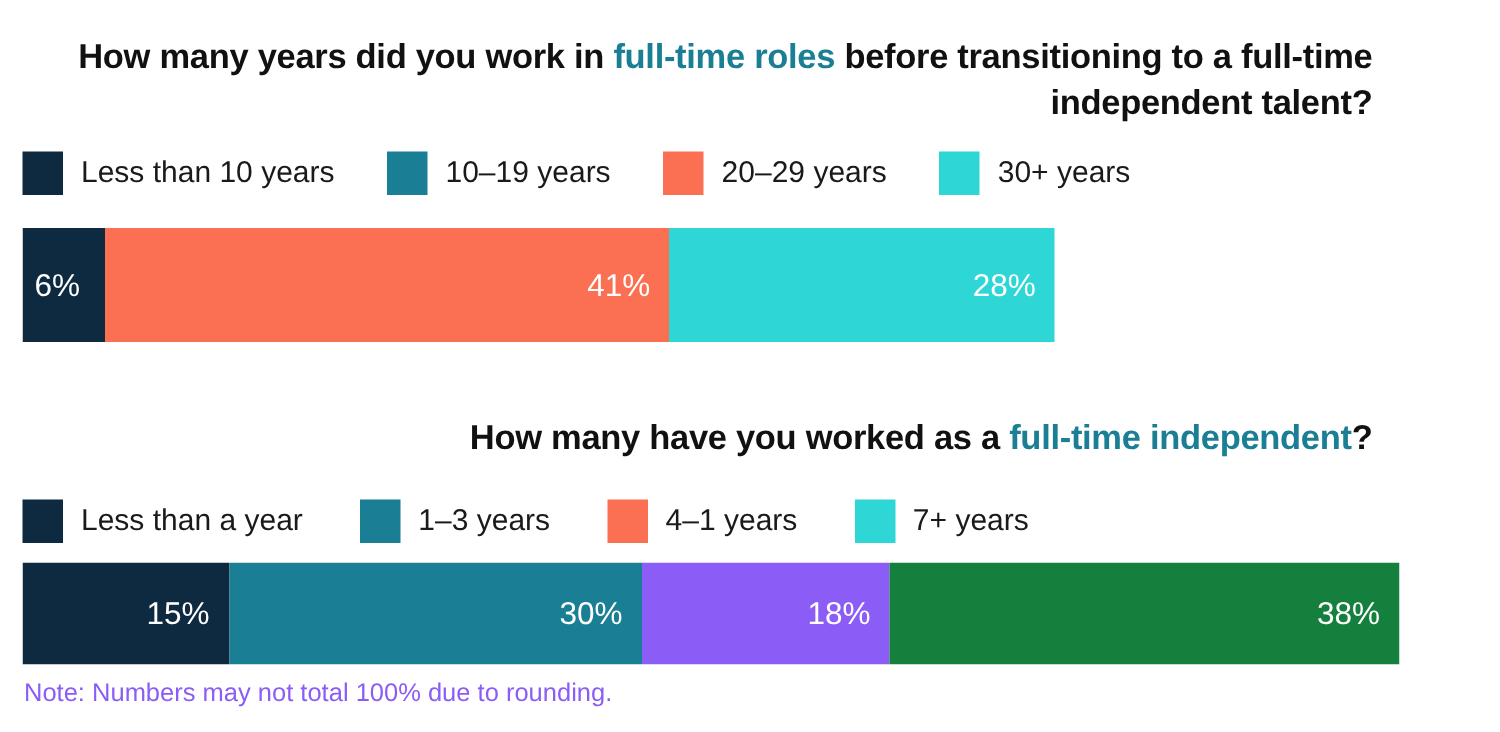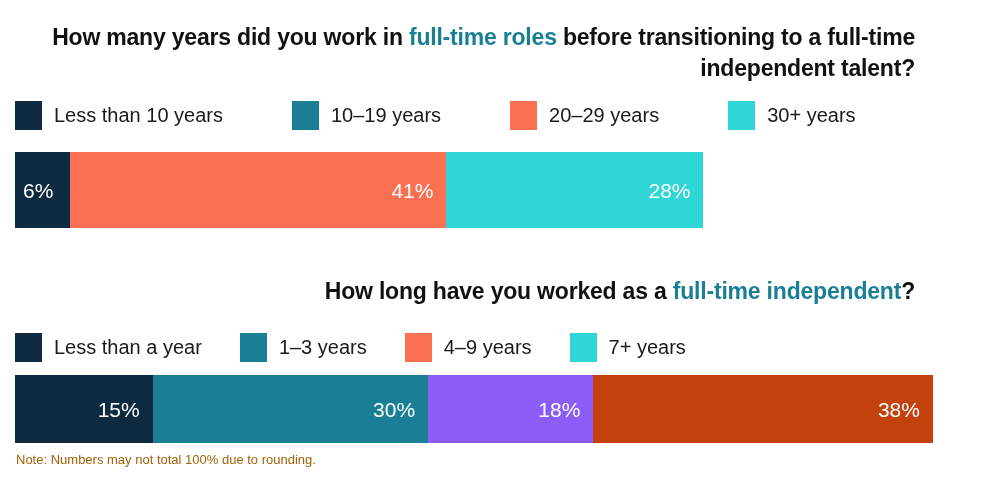--- a/index.html
+++ b/index.html
@@ -37,21 +37,21 @@
   .hl { color: #1a7f94; }
 
   
   .legend {
     position: absolute;
     left: 15px;
     display: flex;
     align-items: center;
     height: 30px;
   }
-  .legend.l1 { top: 100px; gap: 34px; }
+  .legend.l1 { top: 100px; }
   .legend.l2 { top: 332px; }
   .legend-item {
     display: flex;
     align-items: center;
   }
   .legend-swatch {
     width: 27px;
     height: 29px;
     flex: 0 0 auto;
   }
@@ -88,22 +88,22 @@
     line-height: 1;
     white-space: nowrap;
   }
   .seg.narrow { padding-right: 0; padding-left: 8px; justify-content: flex-start; }
 
   
   .footnote {
     position: absolute;
     left: 16px;
     top: 452px;
-    font-size: 13px;
-    color: #a16207;
+    font-size: 17px;
+    color: #8b5cf6;
   }
 </style>
 </head>
 <body>
 
 <div class="page">
 
   <div class="question q1">
     <span>How many years did you work in </span><span class="hl">full-time roles</span><span> before transitioning to a full-time independent talent?</span>
   </div>
@@ -133,52 +133,52 @@
     </div>
     <div class="seg" style="background:#fb6f52; width:41%;">
       <span class="seg-label">41%</span>
     </div>
     <div class="seg" style="background:#2fd6d6; width:28%;">
       <span class="seg-label">28%</span>
     </div>
   </div>
 
   <div class="question q2">
-    <span>How long have you worked as a </span><span class="hl">full-time independent</span><span>?</span>
+    <span>How many have you worked as a </span><span class="hl">full-time independent</span><span>?</span>
   </div>
 
   <div class="legend l2">
     <div class="legend-item" style="margin-right:38px;">
       <span class="legend-swatch" style="background:#0e2a41;"></span>
       <span class="legend-label">Less than a year</span>
     </div>
     <div class="legend-item" style="margin-right:38px;">
       <span class="legend-swatch" style="background:#1a7f94;"></span>
       <span class="legend-label">1–3 years</span>
     </div>
     <div class="legend-item" style="margin-right:38px;">
       <span class="legend-swatch" style="background:#fb6f52;"></span>
-      <span class="legend-label">4–9 years</span>
+      <span class="legend-label">4–1 years</span>
     </div>
     <div class="legend-item">
       <span class="legend-swatch" style="background:#2fd6d6;"></span>
       <span class="legend-label">7+ years</span>
     </div>
   </div>
 
   <div class="bar bar2">
     <div class="seg" style="background:#0e2a41; width:15%;">
       <span class="seg-label">15%</span>
     </div>
     <div class="seg" style="background:#1a7f94; width:30%;">
       <span class="seg-label">30%</span>
     </div>
     <div class="seg" style="background:#8b5cf6; width:18%;">
       <span class="seg-label">18%</span>
     </div>
-    <div class="seg" style="background:#c2410c; width:37%;align-items:center;">
+    <div class="seg" style="background:#15803d; width:37%;align-items:center;">
       <span class="seg-label">38%</span>
     </div>
   </div>
 
   <div class="footnote">Note: Numbers may not total 100% due to rounding.</div>
 
 </div>
 
 </body></html>

